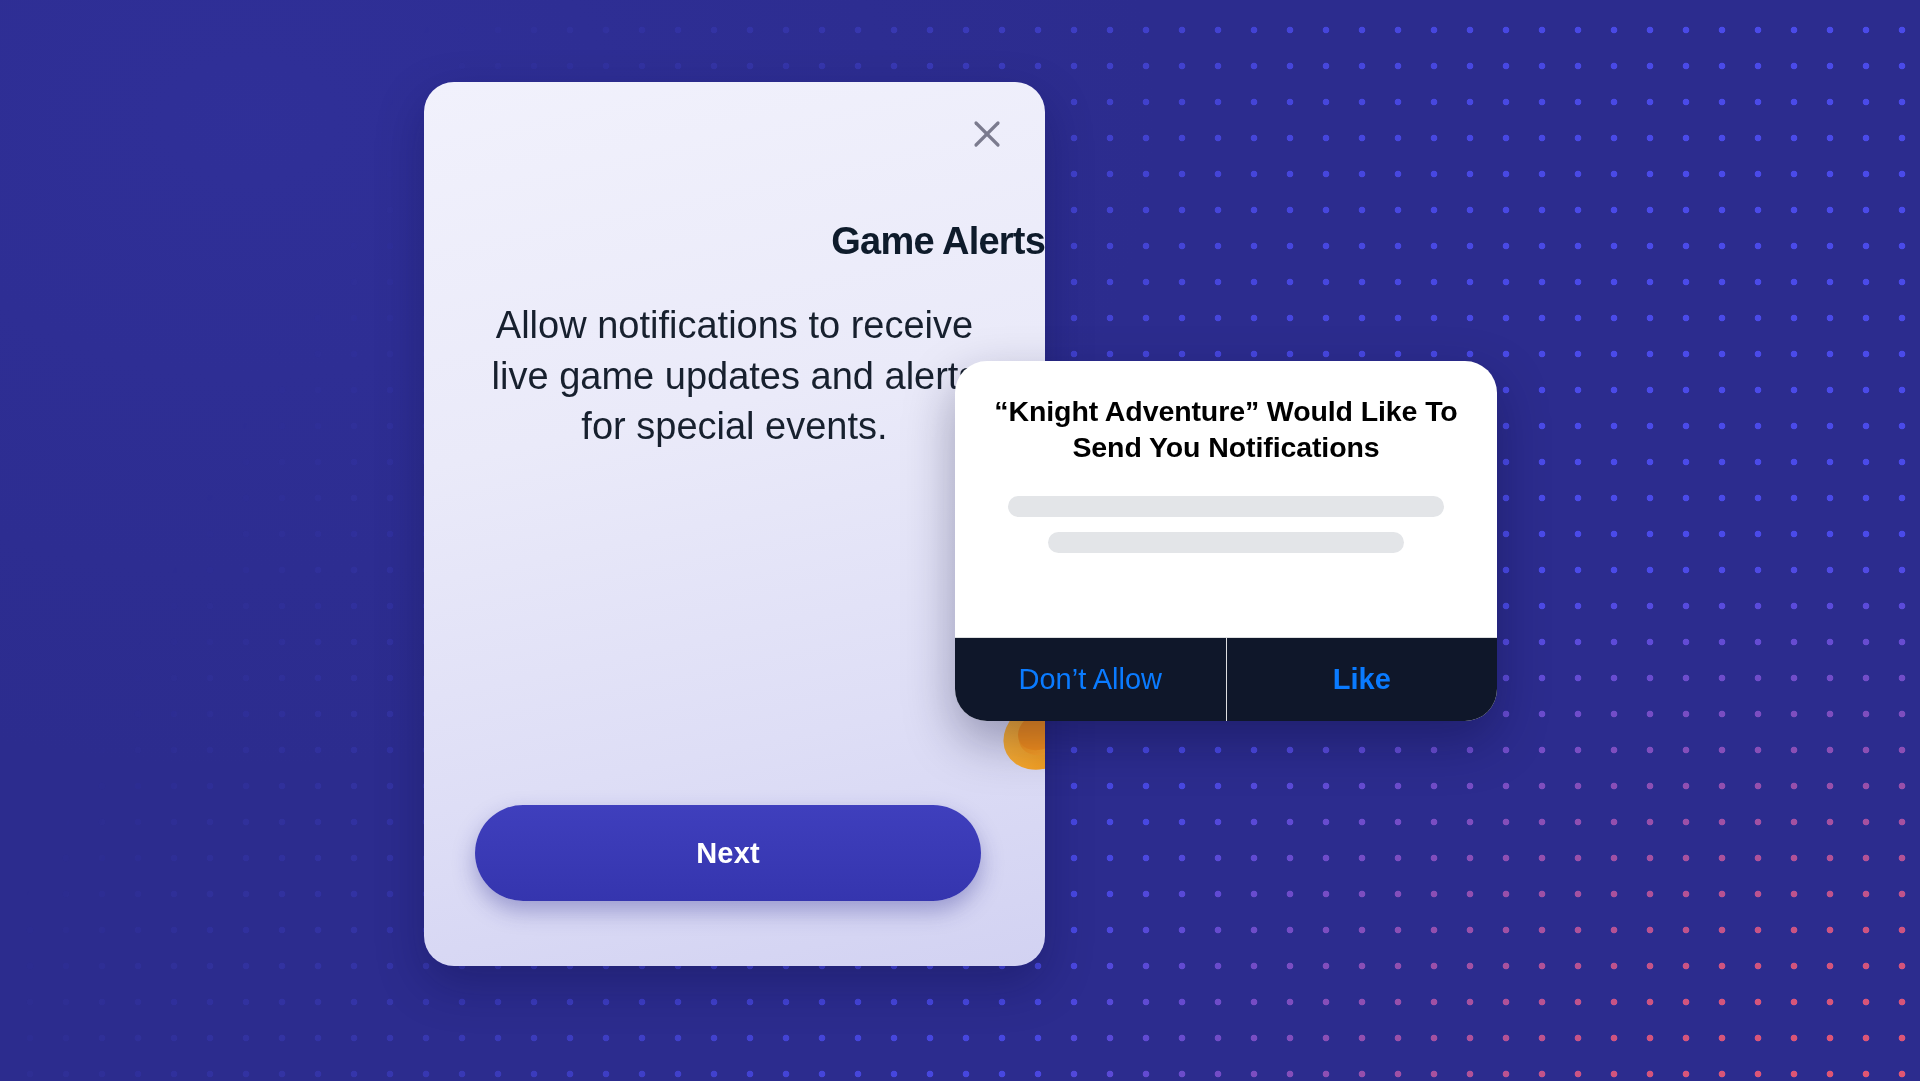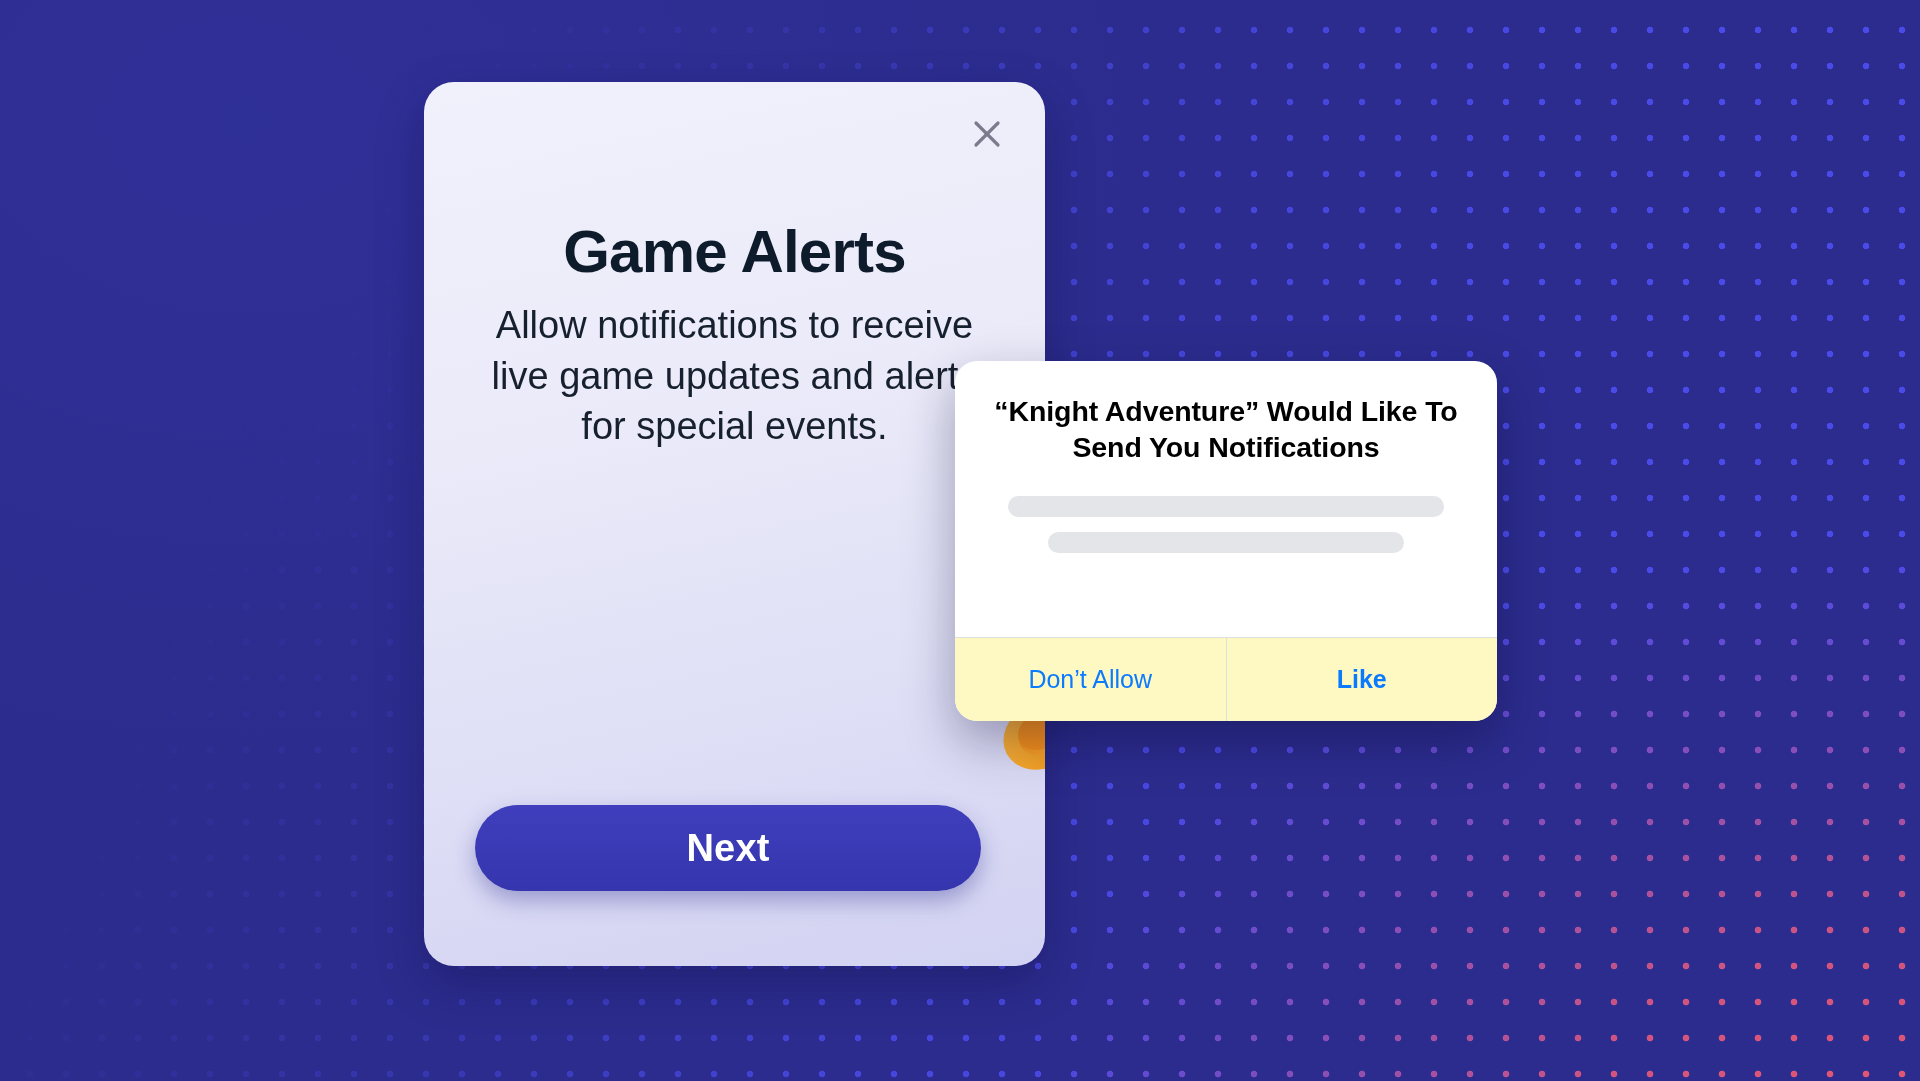--- a/index.html
+++ b/index.html
@@ -73,22 +73,22 @@
     padding: 0;
     cursor: pointer;
   }
   #close-button svg { display: block; }
 
   #card-title {
     position: absolute;
     left: 0;
     right: 0;
     top: 140px;
-    text-align: center;
-    font-size: 60px;
+    text-align: right;
+    font-size: 38px;
     font-weight: bold;
     letter-spacing: -0.8px;
     color: #0E1B2B;
     line-height: 1;
   }
 
   #card-subtitle {
     position: absolute;
     left: 56px;
     right: 56px;
@@ -108,42 +108,42 @@
     width: 320px;
     height: 320px;
   }
 
   
   #next-button {
     position: absolute;
     left: 51px;
     top: 723px;
     width: 506px;
-    height: 86px;
+    height: 96px;
     border: none;
     border-radius: 48px;
     background: linear-gradient(180deg, #3F3FBD 0%, #3535AE 100%);
     color: #FFFFFF;
     font-family: "Liberation Sans", sans-serif;
-    font-size: 38px;
+    font-size: 29px;
     font-weight: bold;
     letter-spacing: 0.2px;
     cursor: pointer;
     box-shadow: 0 10px 22px rgba(40,40,140,0.35);
   }
 
   
   #ios-dialog {
     position: absolute;
     left: 955px;
     top: 361px;
     width: 542px;
     height: 360px;
     background: #FFFFFF;
-    border-radius: 22px;
+    border-radius: 32px;
     box-shadow: 0 20px 50px rgba(8,8,50,0.34);
     overflow: hidden;
     display: flex;
     flex-direction: column;
     gap: 20px;
   }
 
   #ios-dialog-body {
     flex: 1;
     padding: 32px 34px 0 34px;
@@ -174,25 +174,25 @@
   #ios-dialog-actions {
     display: flex;
     height: 83px;
     border-top: 1px solid #DDDEE0;
   }
   .ios-action {
     flex: 1;
     display: flex;
     align-items: center;
     justify-content: center;
-    background: #fef9c3;
+    background: #0f172a;
     border: none;
     color: #0A7BFF;
     font-family: "Liberation Sans", sans-serif;
-    font-size: 25px;
+    font-size: 29px;
     cursor: pointer;
     padding: 0;
     text-align: center;
   }
   #ios-dont-allow { font-weight: normal; }
   #ios-allow { font-weight: bold; border-left: 1px solid #DDDEE0; }
 </style>
 </head>
 <body>
 

